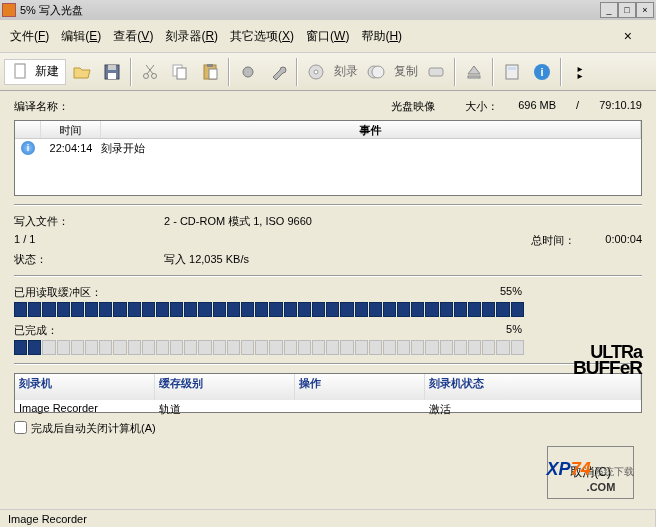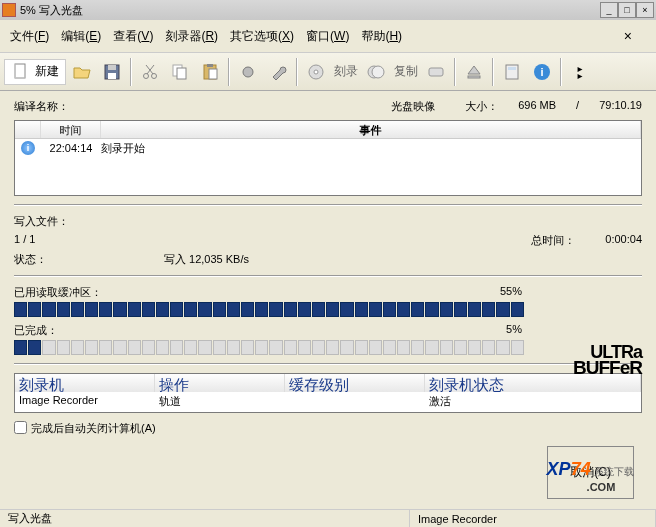--- a/index.html
+++ b/index.html
@@ -33,21 +33,21 @@
 .dlbl { width: 150px; }
 .sec-sep { height: 2px; border-top: 1px solid #999; border-bottom: 1px solid #fff; margin: 8px 0; }
 .prog-label-row { display: flex; font-size: 11px; margin-bottom: 2px; }
 .prog-label-row .pct { margin-left: auto; margin-right: 120px; }
 .progress { height: 15px; display: flex; gap: 1px; padding: 0; margin-bottom: 6px; width: 510px; }
 .seg { flex: 1; background: #ddd; border: 1px solid #bbb; }
 .seg.fill { background: #1a3a7a; border-color: #0a2a5a; }
 .ultra { position: absolute; right: 14px; top: 254px; font-family: Arial Black, sans-serif; font-weight: 900; font-size: 18px; line-height: 0.85; letter-spacing: -1px; text-align: right; }
 .ultra .r { font-size: 19px; }
 .rec-frame { border: 1px solid #7a7a7a; background: #fff; height: 40px; margin-top: 4px; }
-.rec-head { display: flex; height: 18px; background: linear-gradient(#fefefe,#e8e8e8); font-size: 15px; color: #1a3a8a; }
+.rec-head { display: flex; height: 26px; background: linear-gradient(#fefefe,#e8e8e8); font-size: 11px; color: #1a3a8a; font-weight: bold; }
 .rec-col { border-right: 1px solid #ddd; padding: 2px 4px; }
 .rec-body { display: flex; font-size: 11px; }
 .rec-cell { padding: 2px 4px; }
 .checkbox-row { display: flex; align-items: flex-start; font-size: 11px; margin-top: 8px; }
 .checkbox-row input { margin-right: 4px; }
 .btn-row { margin-top: 10px; display: flex; justify-content: flex-end; padding-right: 8px; }
 .cancel-btn { padding: 17px 22px; font-size: 12px; background: #ece9d8; border: 1px solid #888; cursor: pointer; }
 .statusbar { position: absolute; bottom: 0; left: 0; right: 0; height: 18px; background: #ece9d8; border-top: 1px solid #ccc; display: flex; font-size: 11px; align-items: center; }
 .sb-cell { padding: 0 8px; border-right: 1px solid #ccc; height: 100%; display: flex; align-items: center; }
 .logo { position: absolute; right: 22px; bottom: 26px; font-size: 12px; font-weight: bold; }
@@ -205,20 +205,21 @@
       <div style="width:60px;">22:04:14</div>
       <div>刻录开始</div>
     </div>
   </div>
 
   <div class="sec-sep"></div>
 
   <div class="details">
     <div class="drow">
       <div class="dlbl">写入文件：</div>
+      <div>2 - CD-ROM 模式 1, ISO 9660</div>
     </div>
     <div class="drow">
       <div>1 / 1</div>
       <div class="drow-right">
         <span>总时间：</span>
         <span>0:00:04</span>
       </div>
     </div>
     <div class="drow">
       <div class="dlbl">状态：</div>
@@ -314,22 +315,22 @@
       <div class="seg"></div>
     </div>
 
   <div class="ultra">ULTRa<br><span class="r">BUFFeR</span></div>
 
   <div class="sec-sep"></div>
 
   <div class="rec-frame">
     <div class="rec-head">
       <div class="rec-col" style="width:140px;">刻录机</div>
+      <div class="rec-col" style="width:140px;">缓存级别</div>
       <div class="rec-col" style="width:130px;">操作</div>
-      <div class="rec-col" style="width:140px;">缓存级别</div>
       <div class="rec-col" style="flex:1;">刻录机状态</div>
     </div>
     <div class="rec-body">
       <div class="rec-cell" style="width:140px;">Image Recorder</div>
       <div class="rec-cell" style="width:130px;">轨道</div>
       <div class="rec-cell" style="width:140px;"></div>
       <div class="rec-cell">激活</div>
     </div>
   </div>
 
@@ -343,15 +344,14 @@
   </div>
 
   <div class="logo">
     <span class="xp">XP</span><span class="n74">74</span>
     <span class="sub">系统下载</span><br>
     <span class="com" style="margin-left:40px;">.COM</span>
   </div>
 </div>
 
 <div class="statusbar">
-  <div class="sb-cell" style="width:410px;">写入光盘</div>
   <div class="sb-cell" style="flex:1;">Image Recorder</div>
 </div>
 
 </body></html>

